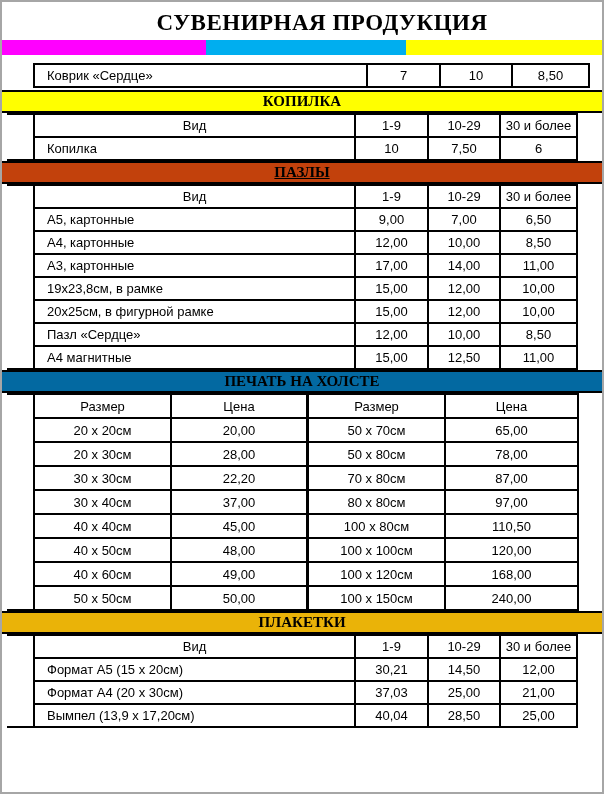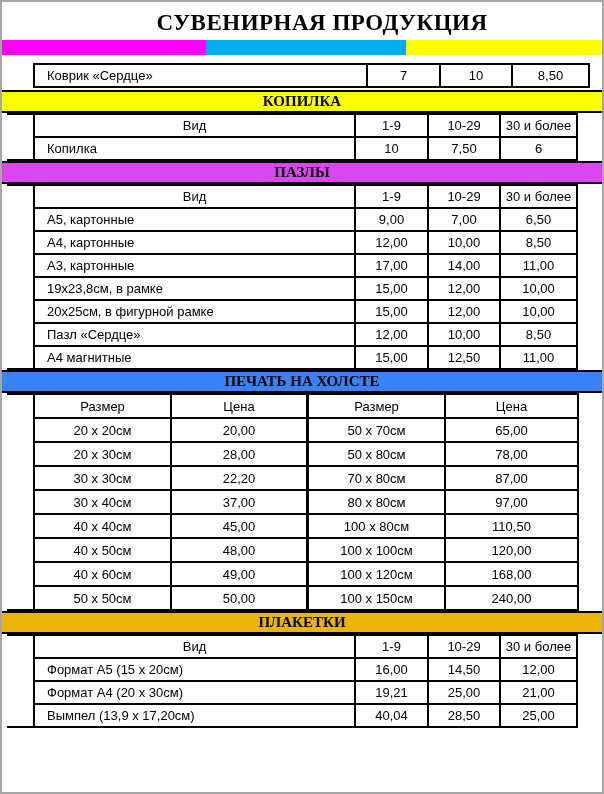--- a/index.html
+++ b/index.html
@@ -108,21 +108,21 @@
     </tr>
     <tr>
       <td class="lbl">Копилка</td>
       <td class="ctr">10</td>
       <td class="ctr">7,50</td>
       <td class="ctr">6</td>
     </tr>
   </tbody>
     </table>
 
-  <div class="band" style="background-color: #d946ef;">ПАЗЛЫ</div>
+  <div class="band" style="background-color: #c2410c; text-decoration: underline;">ПАЗЛЫ</div>
   <table class="pricetable">
     <tbody>
         <tr>
       <td class="stub" rowspan="8" style="width:26px"></td>
       <td class="ctr" style="width:319px">Вид</td>
       <td class="ctr" style="width:71px">1-9</td>
       <td class="ctr" style="width:70px">10-29</td>
       <td class="ctr" style="width:75px">30 и более</td>
     </tr>
     <tr>
@@ -163,21 +163,21 @@
     </tr>
     <tr>
       <td class="lbl">А4 магнитные</td>
       <td class="ctr">15,00</td>
       <td class="ctr">12,50</td>
       <td class="ctr">11,00</td>
     </tr>
   </tbody>
     </table>
 
-  <div class="band" style="background-color: #3b82f6;">ПЕЧАТЬ НА ХОЛСТЕ</div>
+  <div class="band" style="background-color: #0369a1;">ПЕЧАТЬ НА ХОЛСТЕ</div>
   <table class="pricetable canvas">
     <tbody>
         <tr>
       <td class="stub" rowspan="9" style="width:26px"></td>
       <td class="ctr" style="width:135px">Размер</td>
       <td class="ctr" style="width:134px">Цена</td>
       <td class="ctr thickL" style="width:135px">Размер</td>
       <td class="ctr" style="width:131px">Цена</td>
     </tr>
     <tr>
@@ -236,27 +236,27 @@
     <tbody>
         <tr>
       <td class="stub" rowspan="4" style="width:26px"></td>
       <td class="ctr" style="width:319px">Вид</td>
       <td class="ctr" style="width:71px">1-9</td>
       <td class="ctr" style="width:70px">10-29</td>
       <td class="ctr" style="width:75px">30 и более</td>
     </tr>
     <tr>
       <td class="lbl">Формат А5 (15 х 20см)</td>
-      <td class="ctr">16,00</td>
+      <td class="ctr">30,21</td>
       <td class="ctr">14,50</td>
       <td class="ctr">12,00</td>
     </tr>
     <tr>
       <td class="lbl">Формат А4 (20 х 30см)</td>
-      <td class="ctr">19,21</td>
+      <td class="ctr">37,03</td>
       <td class="ctr">25,00</td>
       <td class="ctr">21,00</td>
     </tr>
     <tr>
       <td class="lbl">Вымпел (13,9 х 17,20см)</td>
       <td class="ctr">40,04</td>
       <td class="ctr">28,50</td>
       <td class="ctr">25,00</td>
     </tr>
   </tbody>

